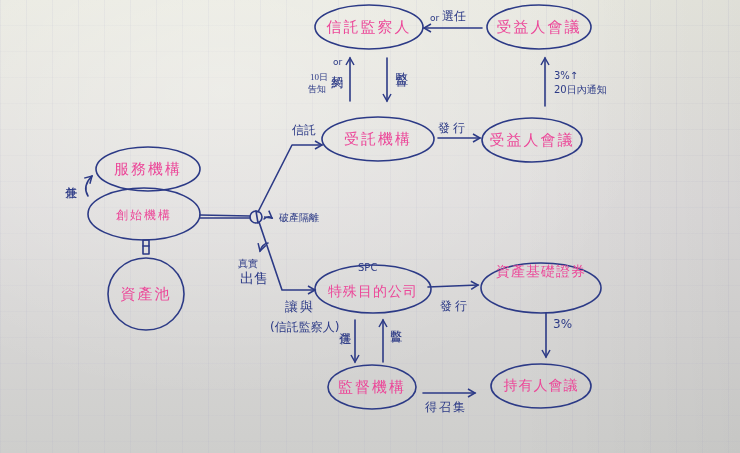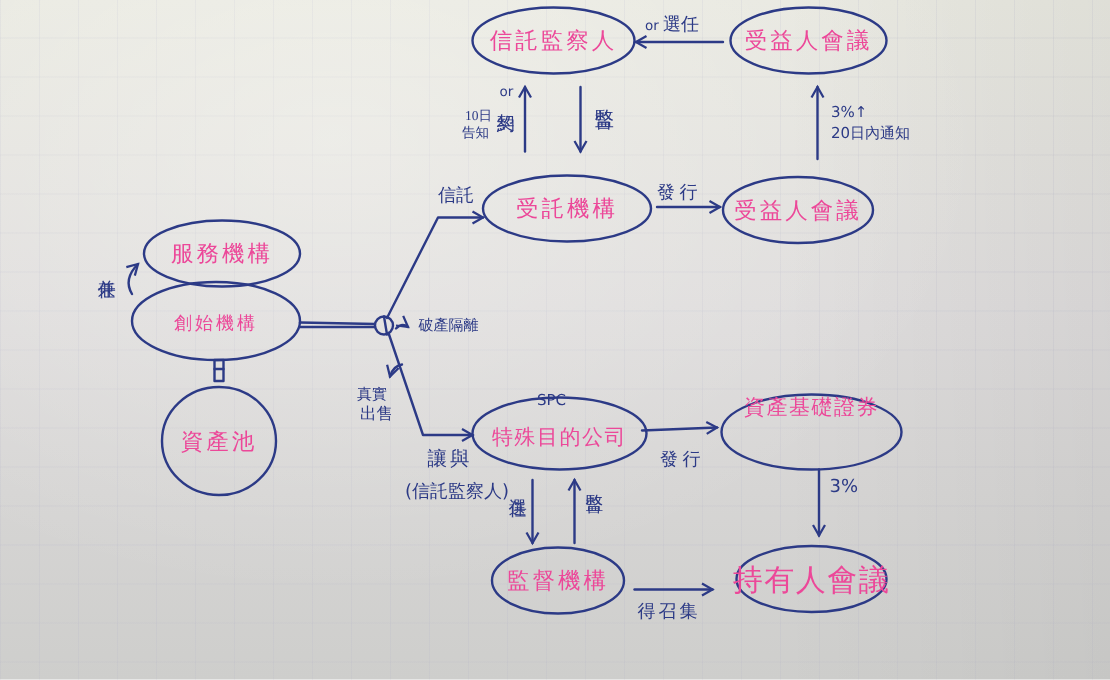--- a/index.html
+++ b/index.html
@@ -103,41 +103,41 @@
 <div class="node" style="left:487px;top:5px;width:104px;height:44px;">受益人會議</div>
 <div class="node" style="left:322px;top:117px;width:112px;height:44px;">受託機構</div>
 <div class="node" style="left:482px;top:118px;width:100px;height:44px;">受益人會議</div>
 <div class="node" style="left:96px;top:148px;width:104px;height:42px;">服務機構</div>
 <div class="node" style="left:88px;top:190px;width:112px;height:50px;font-size:12px;">創始機構</div>
 <div class="node" style="left:108px;top:258px;width:76px;height:72px;">資產池</div>
 <div class="lbl" style="left:358px;top:262px;font-size:10px;">SPC</div>
 <div class="node" style="left:315px;top:272px;width:116px;height:40px;font-size:14px;letter-spacing:1px;">特殊目的公司</div>
 <div class="node" style="left:481px;top:248px;width:120px;height:48px;font-size:14px;letter-spacing:1px;">資產基礎證券</div>
 <div class="node" style="left:328px;top:365px;width:88px;height:44px;">監督機構</div>
-<div class="node" style="left:491px;top:364px;width:100px;height:44px;font-size:20px;letter-spacing:1px;font-family:Liberation Mono, monospace;">持有人會議</div>
+<div class="node" style="left:491px;top:364px;width:100px;height:44px;font-size:14px;letter-spacing:1px;font-family:Liberation Mono, monospace;">持有人會議</div>
 
 <div class="lbl small" style="left:430px;top:14px;">or</div>
 <div class="lbl" style="left:442px;top:10px;">選任</div>
 
 <div class="lbl small" style="left:333px;top:58px;">or</div>
 <div class="lbl vert" style="left:330px;top:66px;">契約</div>
 <div class="lbl small" style="left:310px;top:73px;font-family:Liberation Serif, serif;">10日</div>
 <div class="lbl small" style="left:308px;top:85px;">告知</div>
 <div class="lbl vert" style="left:394px;top:62px;font-size:13px;">監督</div>
 
 <div class="lbl small" style="left:554px;top:70px;font-size:10px;">3%↑</div>
 <div class="lbl small" style="left:554px;top:84px;font-size:10px;">20日內通知</div>
 
 <div class="lbl" style="left:292px;top:124px;">信託</div>
 <div class="lbl" style="left:438px;top:122px;letter-spacing:3px;">發行</div>
 
 <div class="lbl vert" style="left:64px;top:177px;">兼任</div>
 <div class="lbl small" style="left:279px;top:212px;font-size:10px;">破產隔離</div>
 <div class="lbl small" style="left:238px;top:258px;font-size:10px;">真實</div>
-<div class="lbl small" style="left:240px;top:271px;font-size:11px;font-family:Liberation Mono, monospace;">出售</div>
+<div class="lbl small" style="left:240px;top:271px;font-size:14px;">出售</div>
 
 <div class="lbl" style="left:285px;top:300px;font-size:13px;letter-spacing:2px;">讓與</div>
 <div class="lbl" style="left:270px;top:321px;">(信託監察人)</div>
 <div class="lbl" style="left:440px;top:300px;letter-spacing:3px;">發行</div>
 
 <div class="lbl vert" style="left:338px;top:323px;">選任</div>
 <div class="lbl vert" style="left:389px;top:320px;">監督</div>
 <div class="lbl" style="left:553px;top:318px;">3%</div>
 <div class="lbl" style="left:425px;top:401px;letter-spacing:2px;">得召集</div>
 

